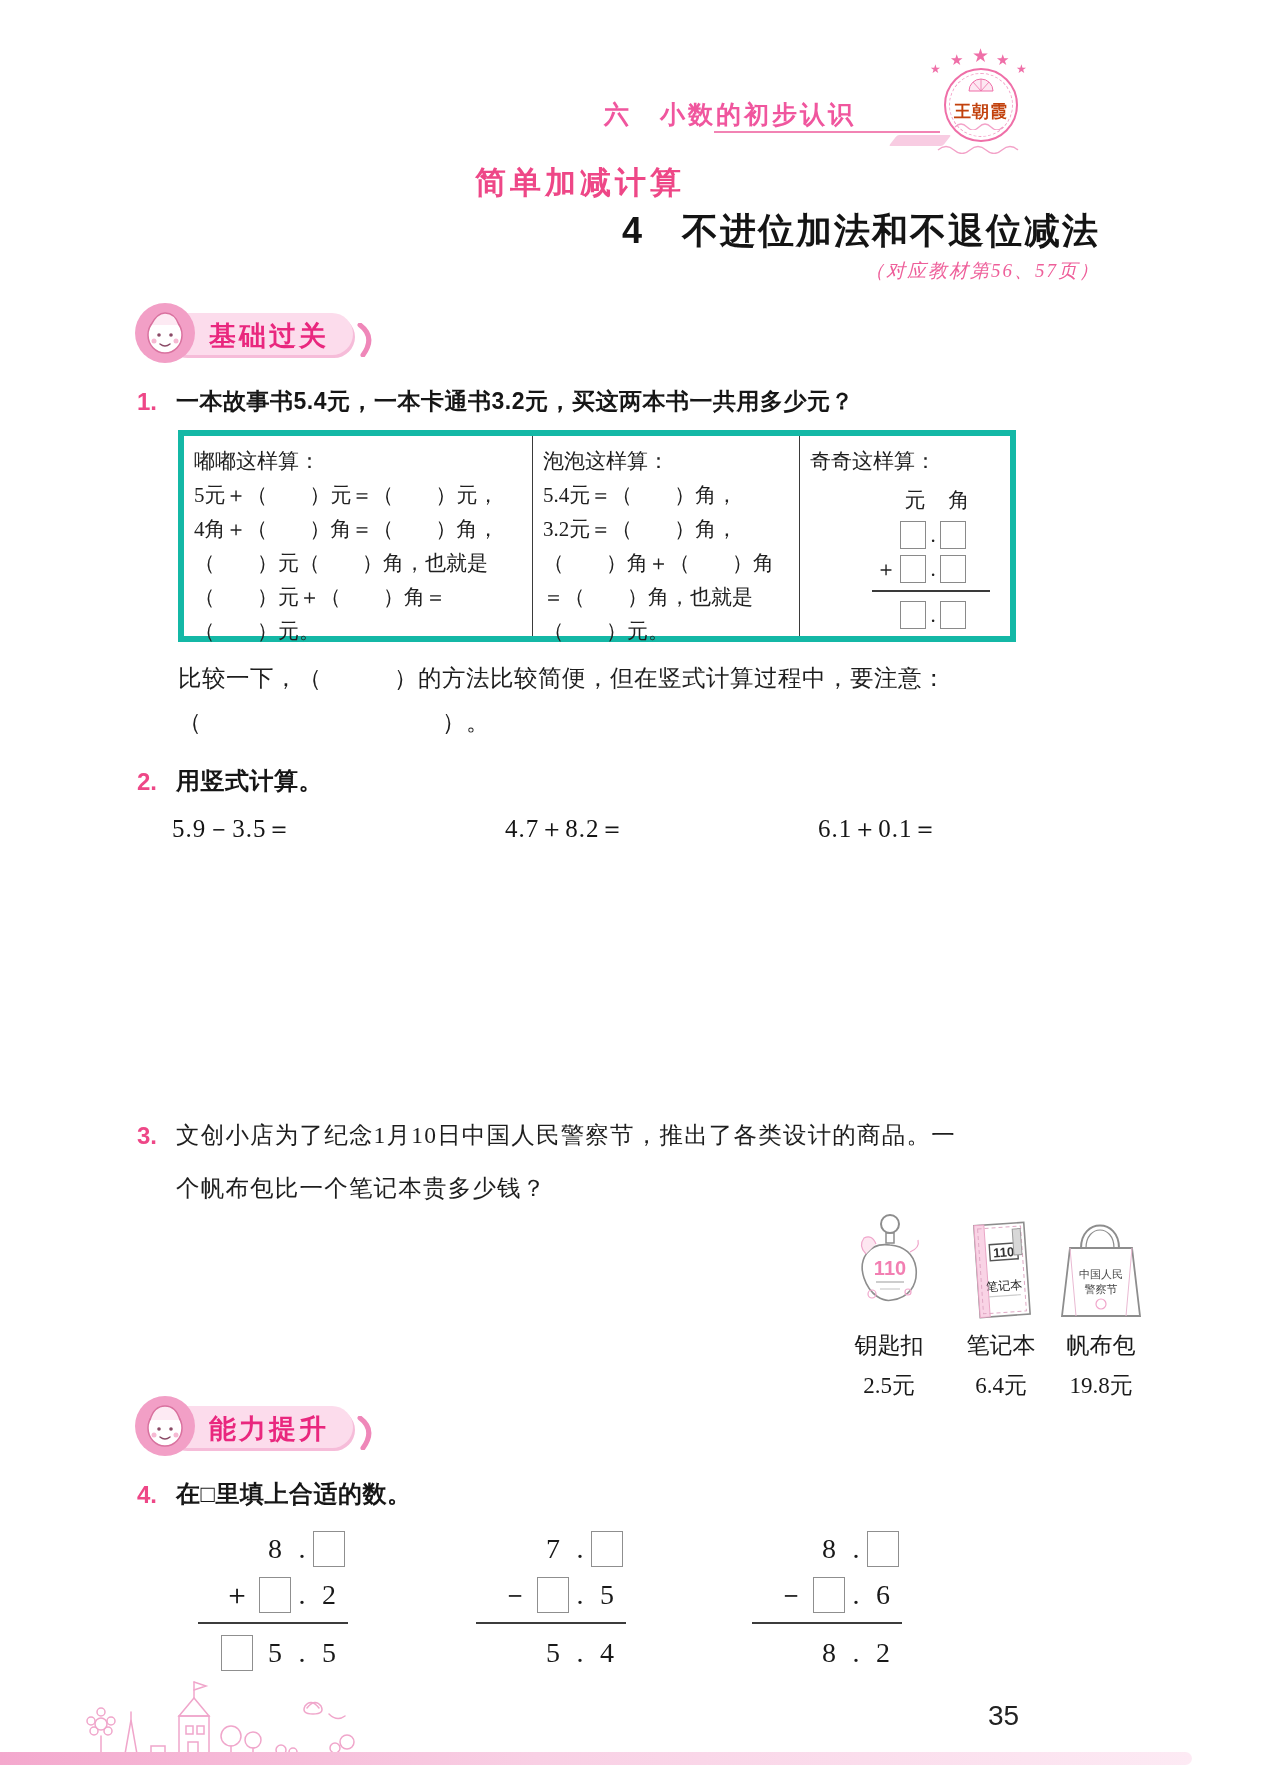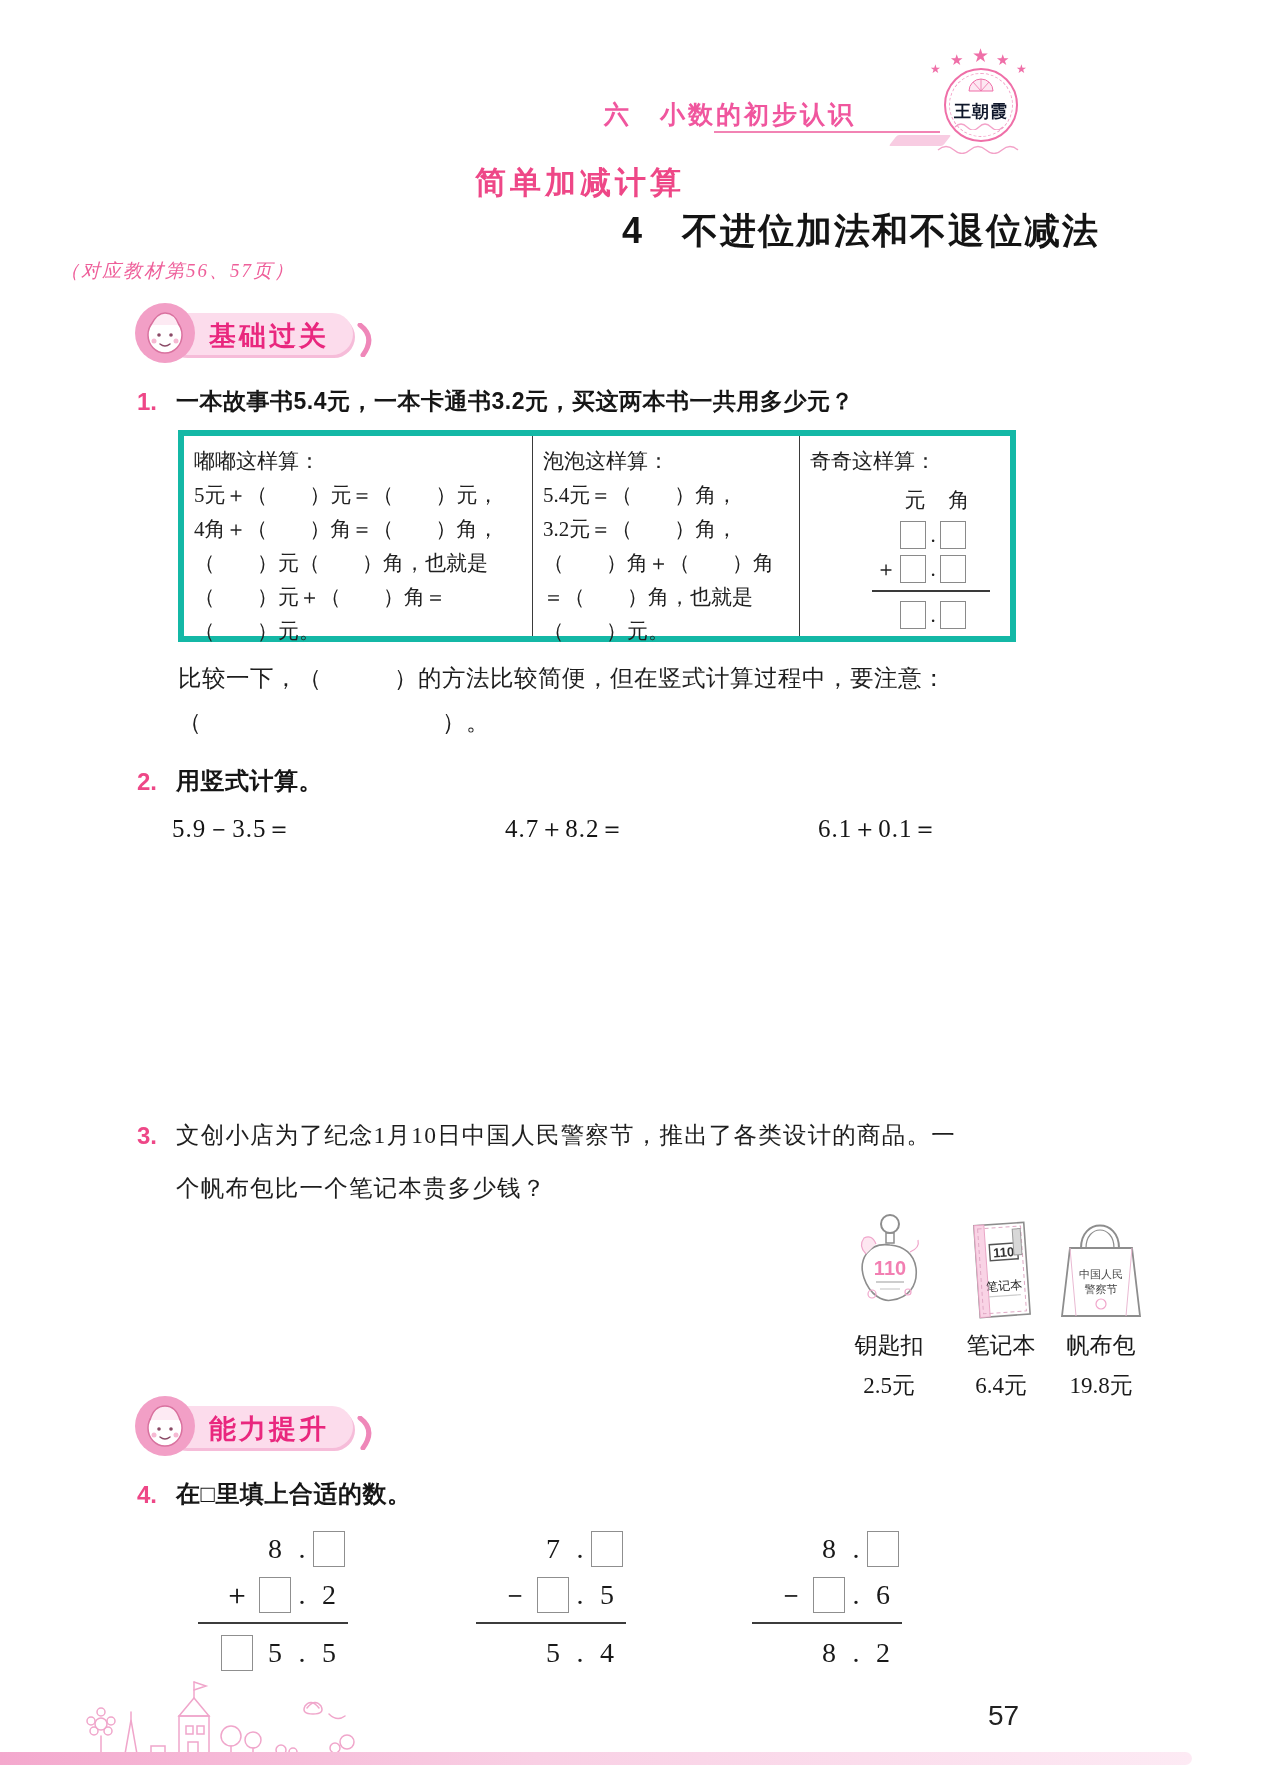--- a/index.html
+++ b/index.html
@@ -12,28 +12,28 @@
     font:700 25px "Liberation Sans",sans-serif;color:#f0569e;letter-spacing:3px;}
   .header-line{left:714px;top:131px;width:226px;height:2px;background:#f283b4;}
   .header-swoosh{left:893px;top:135px;width:54px;height:11px;background:#f8cce2;
     transform:skewX(-38deg);border-radius:2px;}
   .stamp{left:928px;top:44px;width:108px;height:112px;}
   .stamp-star{position:absolute;color:#ef6fa8;}
   .stamp-circle{position:absolute;left:16px;top:24px;width:74px;height:74px;border:2px solid #ef6fa8;
     border-radius:50%;box-sizing:border-box;background:#fff;}
   .stamp-inner{position:absolute;inset:3px;border:1px dashed #f3a2c8;border-radius:50%;}
   .stamp-name{position:absolute;left:0;top:30px;width:100%;text-align:center;
-    font:700 17px "Liberation Serif",serif;color:#0f172a;letter-spacing:1px;}
+    font:700 17px "Liberation Serif",serif;color:#c2410c;letter-spacing:1px;}
 
   
   .lesson-title{left:60px;top:162px;width:1040px;text-align:center;
     font:700 31px "Liberation Sans",sans-serif;color:#ee4787;letter-spacing:4px;}
   .section-title{left:60px;top:207px;width:1040px;text-align:right;
     font:700 36px "Liberation Sans",sans-serif;color:#141414;letter-spacing:2px;}
-  .textbook-ref{left:60px;top:258px;width:1040px;text-align:left;
+  .textbook-ref{left:60px;top:258px;width:1040px;text-align:right;
     font:italic 400 19px "Liberation Serif",serif;color:#ee5f9a;letter-spacing:2px;}
 
   
   .badge{position:absolute;left:135px;width:250px;height:62px;}
   .badge-pill{position:absolute;left:30px;top:10px;width:188px;height:42px;background:#fcdcec;
     border-radius:24px;box-shadow:2px 3px 0 #f6bcd9;}
   .badge-label{position:absolute;left:74px;top:15px;font:700 27px "Liberation Sans",sans-serif;
     color:#e9277e;letter-spacing:3px;}
   .badge-icon{position:absolute;left:0;top:0;width:60px;height:60px;border-radius:50%;
     background:#f29fc6;overflow:hidden;}
@@ -373,15 +373,15 @@
       <circle cx="196" cy="82" r="5"></circle>
         <circle cx="208" cy="84" r="4"></circle>
       <path d="M228 40 q-8 -10 -14 -2 q-4 8 8 8 q12 0 8 -8 q-6 -8 -14 2" transform="translate(6 0)"></path>
       <path d="M244 46 q8 8 16 2"></path>
       <circle cx="262" cy="74" r="7"></circle>
         <circle cx="250" cy="80" r="5"></circle>
     </g>
   </svg>
 
   <div class="abs band"></div>
-  <div class="abs page-num">57</div>
+  <div class="abs page-num">35</div>
 
 </div>
 
 </body></html>

